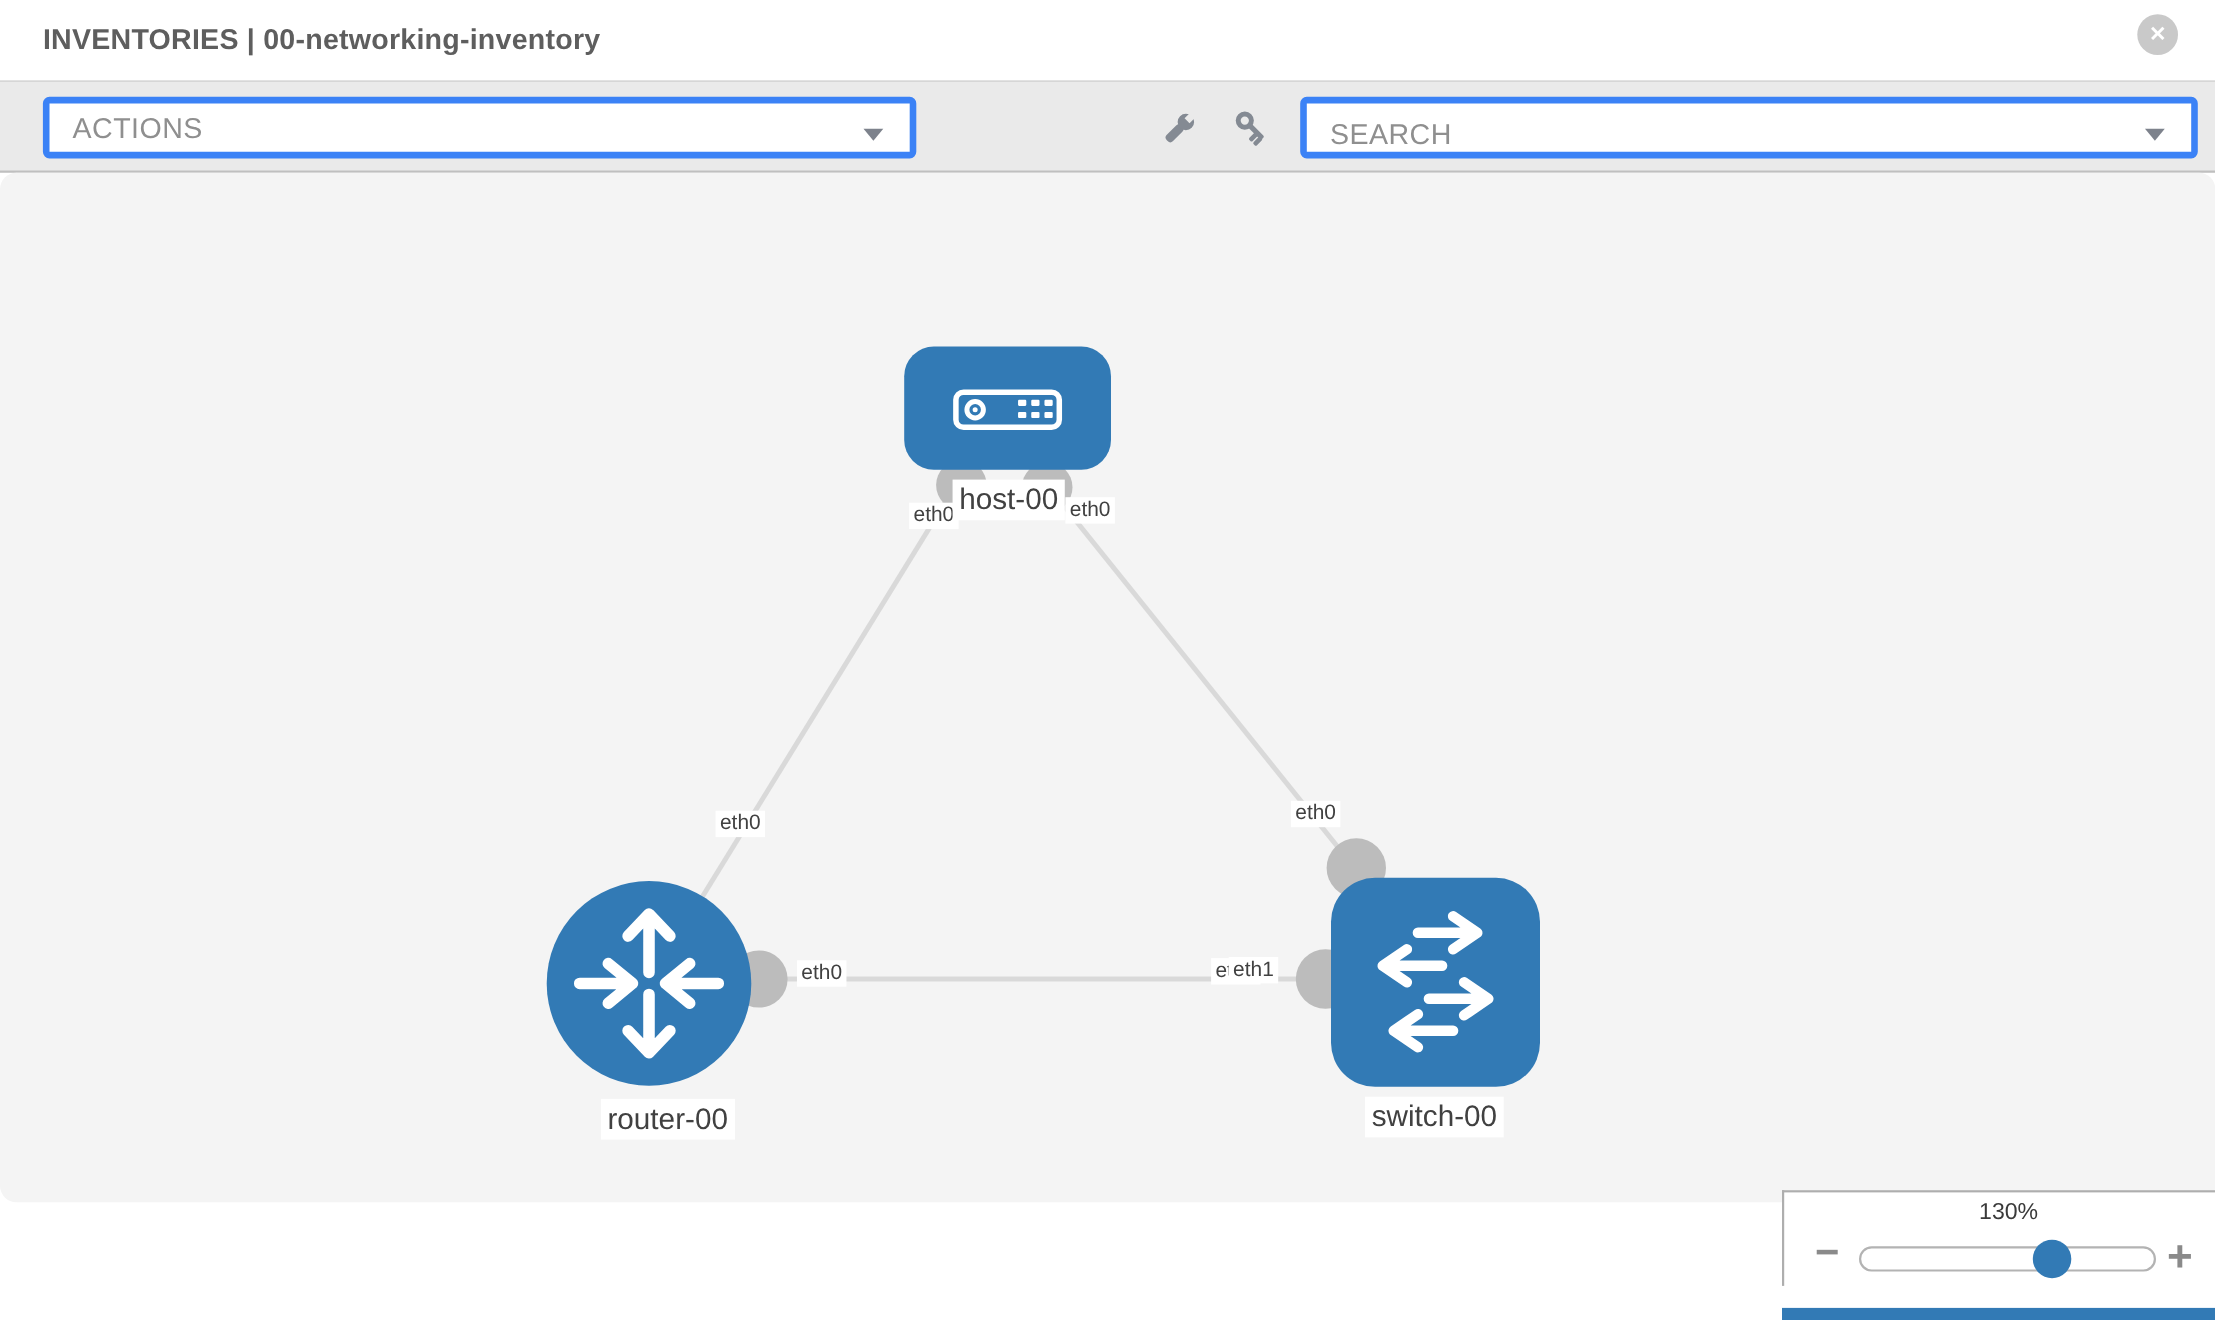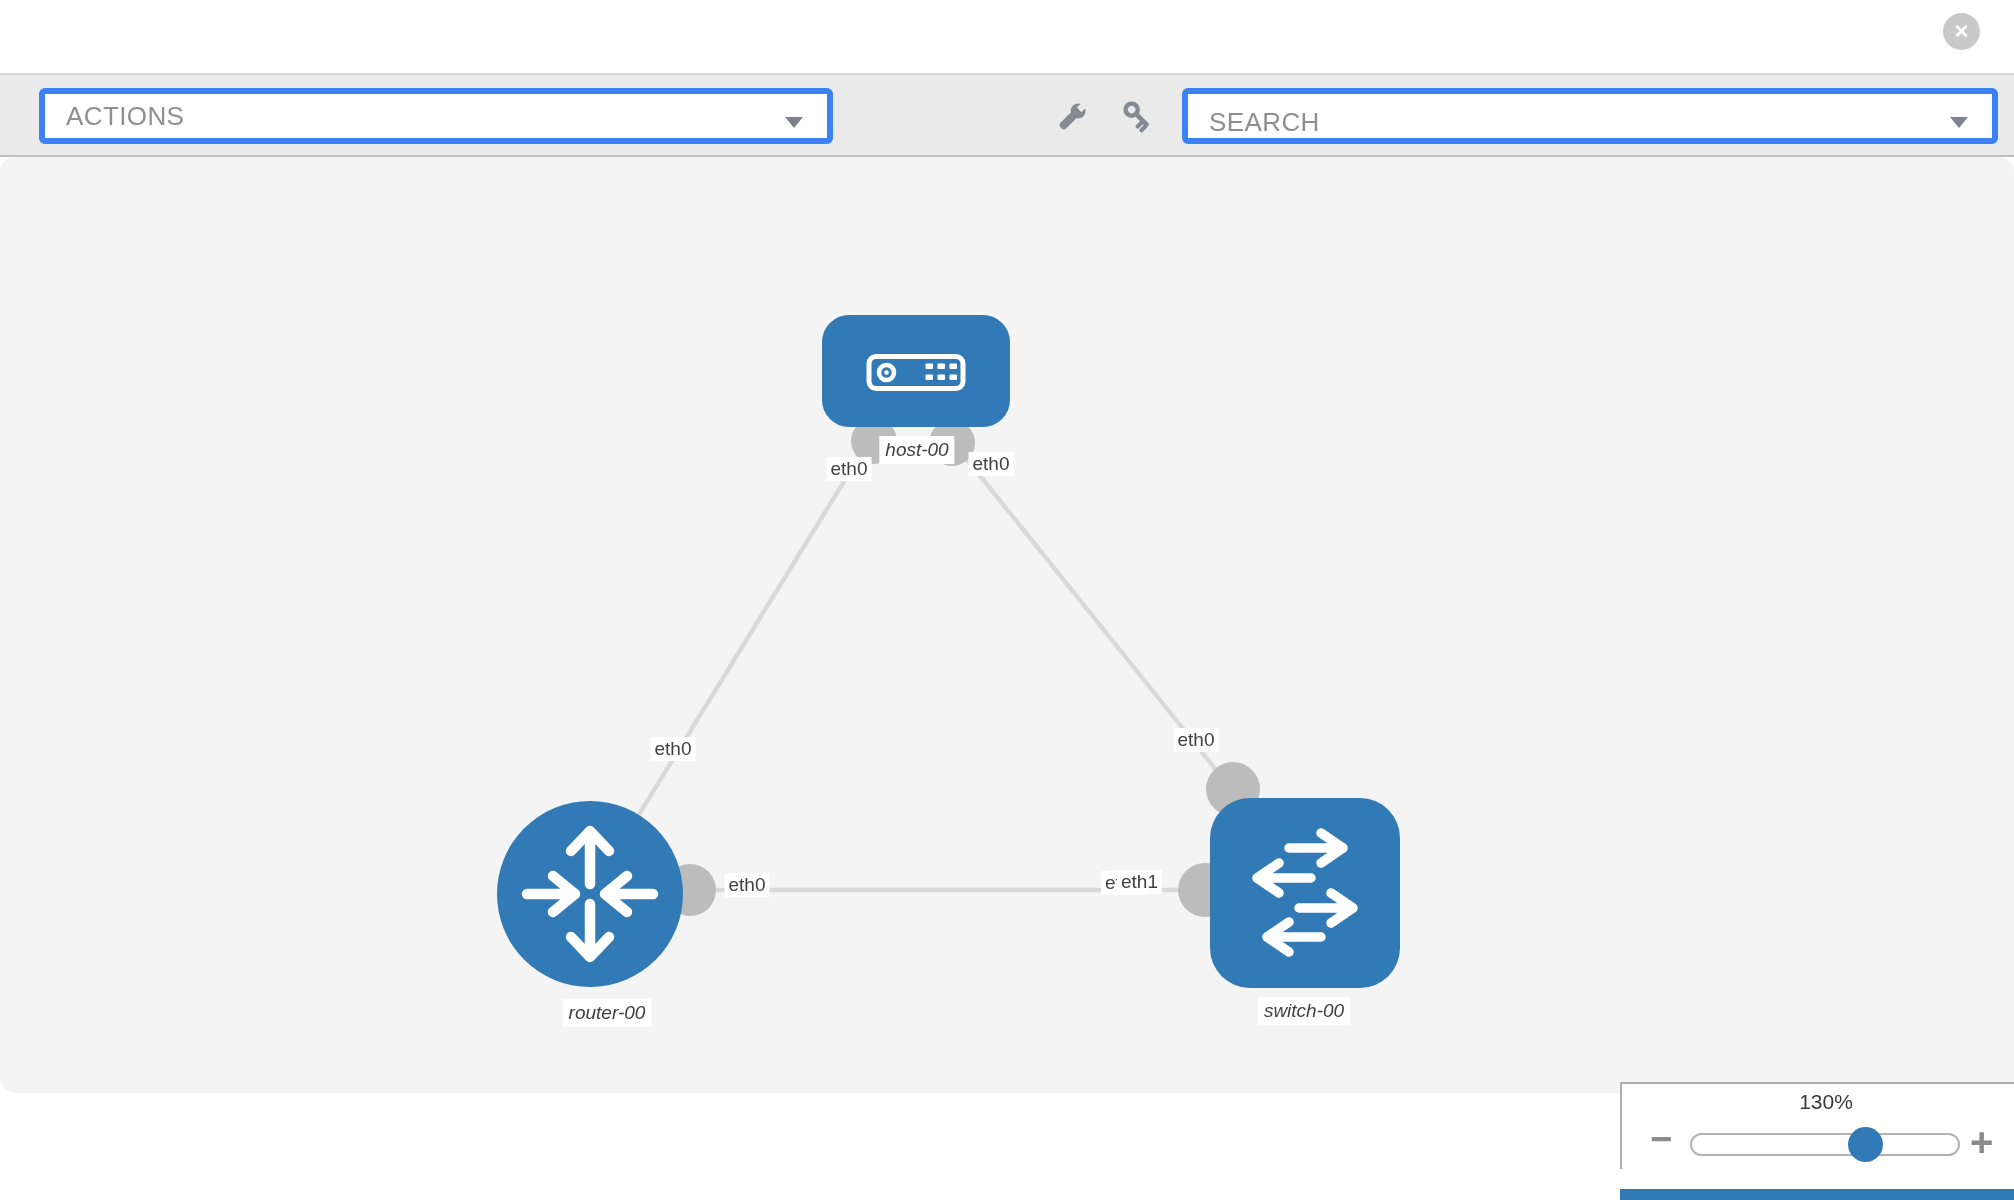--- a/index.html
+++ b/index.html
@@ -25,21 +25,21 @@
     border-left:9px solid transparent;border-right:9px solid transparent;
     border-top:11px solid #7d828c;}
   .dd-actions{left:39px;width:794px;}
   .dd-search{left:1182px;width:816px;align-items:flex-end;}
   .tool-icons{position:absolute;left:1040px;top:0;width:130px;height:82px;}
 
   
   .canvas{position:absolute;left:0;top:157px;width:2014px;height:936px;background:#f4f4f4;border-radius:15px;}
   .canvas svg{position:absolute;left:0;top:0;}
   .lbl{position:absolute;background:#fff;color:#414141;white-space:nowrap;line-height:1.15;}
-  .node-lbl{font-size:19px;padding:3px 6px;transform:translateX(-50%);font-style:italic;}
+  .node-lbl{font-size:27px;padding:3px 6px;transform:translateX(-50%);}
   .if-lbl{font-size:19px;padding:1px 4px;transform:translateX(-50%);}
   .if-lbl-left{font-size:19px;padding:1px 4px;}
 
   
   .zoom-panel{position:absolute;left:1620px;top:1082px;width:394px;height:87px;background:#fff;
     border-left:2px solid #aeaeae;border-top:2px solid #aeaeae;box-sizing:border-box;}
   .zoom-level{position:absolute;left:204px;top:6px;transform:translateX(-50%);
     font-size:21px;color:#3a3a3a;}
   .zoom-minus{position:absolute;left:28px;top:36px;font-size:38px;font-weight:700;color:#8a8a8a;
     line-height:1;cursor:pointer;}
@@ -50,20 +50,21 @@
   .zoom-knob{position:absolute;left:226px;top:43px;width:35px;height:35px;border-radius:50%;
     background:#327ab5;cursor:pointer;}
   .bottom-blue-bar{position:absolute;left:1620px;top:1189px;width:394px;height:11px;background:#327ab5;}
 </style>
 </head>
 <body>
 
 <div class="stage">
 
   <div class="header">
+    <div class="header-title">INVENTORIES | 00-networking-inventory</div>
     <div class="close-btn">
       <span>✕</span>
     </div>
   </div>
 
   <div class="toolbar">
     <div class="dropdown dd-actions">
       <span class="dd-label">ACTIONS</span>
       <span class="dd-caret"></span>
     </div>

